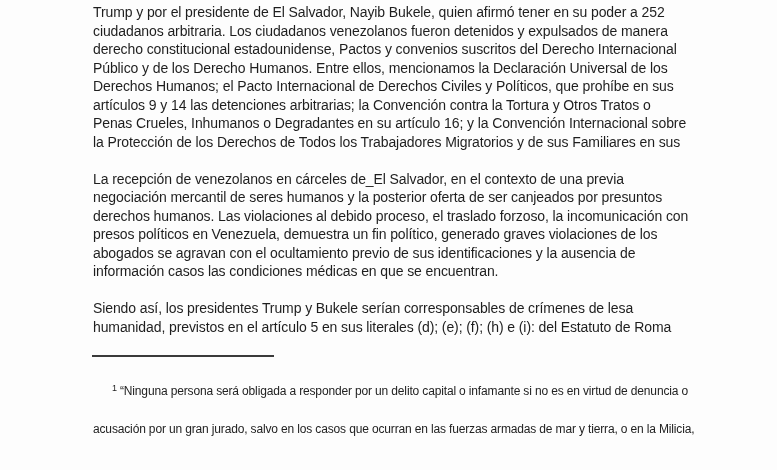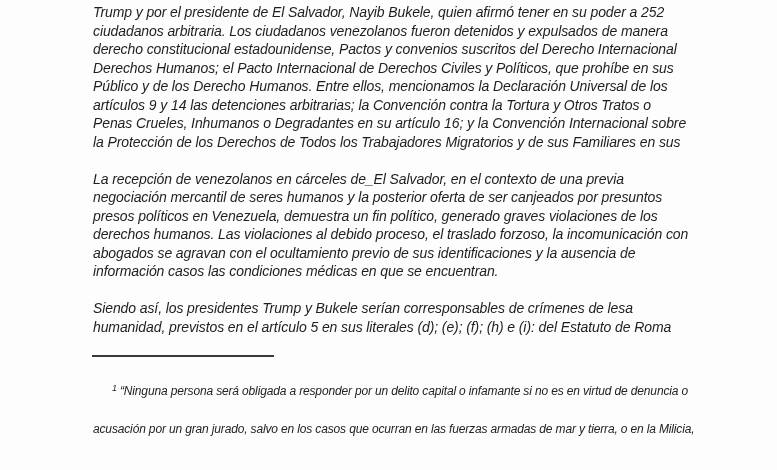--- a/index.html
+++ b/index.html
@@ -10,21 +10,20 @@
     overflow: hidden;
     background: #ffffff;
   }
   .page {
     position: relative;
     width: 777px;
     height: 470px;
     background: #fdfdfd;
     color: #1e1e1e;
     font-family: "Liberation Sans", "DejaVu Sans", sans-serif;
-    font-style: italic;
   }
   .body-text {
     padding: 3px 30px 0 93px;
     font-size: 14px;
     line-height: 18.5px;
     letter-spacing: -0.1px;
   }
   .para {
     margin: 0 0 18.5px 0;
   }
@@ -59,32 +58,32 @@
 <body>
 
 <div class="page">
 
   <div class="body-text">
 
     <div class="para">
       <span class="line">Trump y por el presidente de El Salvador, Nayib Bukele, quien afirmó tener en su poder a 252</span>
       <span class="line">ciudadanos arbitraria. Los ciudadanos venezolanos fueron detenidos y expulsados de manera</span>
       <span class="line">derecho constitucional estadounidense, Pactos y convenios suscritos del Derecho Internacional</span>
+      <span class="line">Público y de los Derecho Humanos. Entre ellos, mencionamos la Declaración Universal de los</span>
       <span class="line">Derechos Humanos; el Pacto Internacional de Derechos Civiles y Políticos, que prohíbe en sus</span>
-      <span class="line">Público y de los Derecho Humanos. Entre ellos, mencionamos la Declaración Universal de los</span>
       <span class="line">artículos 9 y 14 las detenciones arbitrarias; la Convención contra la Tortura y Otros Tratos o</span>
       <span class="line">Penas Crueles, Inhumanos o Degradantes en su artículo 16; y la Convención Internacional sobre</span>
       <span class="line">la Protección de los Derechos de Todos los Trabajadores Migratorios y de sus Familiares en sus</span>
     </div>
 
     <div class="para">
       <span class="line">La recepción de venezolanos en cárceles de_El Salvador, en el contexto de una previa</span>
       <span class="line">negociación mercantil de seres humanos y la posterior oferta de ser canjeados por presuntos</span>
+      <span class="line">derechos humanos. Las violaciones al debido proceso, el traslado forzoso, la incomunicación con</span>
       <span class="line">presos políticos en Venezuela, demuestra un fin político, generado graves violaciones de los</span>
-      <span class="line">derechos humanos. Las violaciones al debido proceso, el traslado forzoso, la incomunicación con</span>
       <span class="line">abogados se agravan con el ocultamiento previo de sus identificaciones y la ausencia de</span>
       <span class="line">información casos las condiciones médicas en que se encuentran.</span>
     </div>
 
     <div class="para">
       <span class="line">Siendo así, los presidentes Trump y Bukele serían corresponsables de crímenes de lesa</span>
       <span class="line">humanidad, previstos en el artículo 5 en sus literales (d); (e); (f); (h) e (i): del Estatuto de Roma</span>
     </div>
 
   </div>

